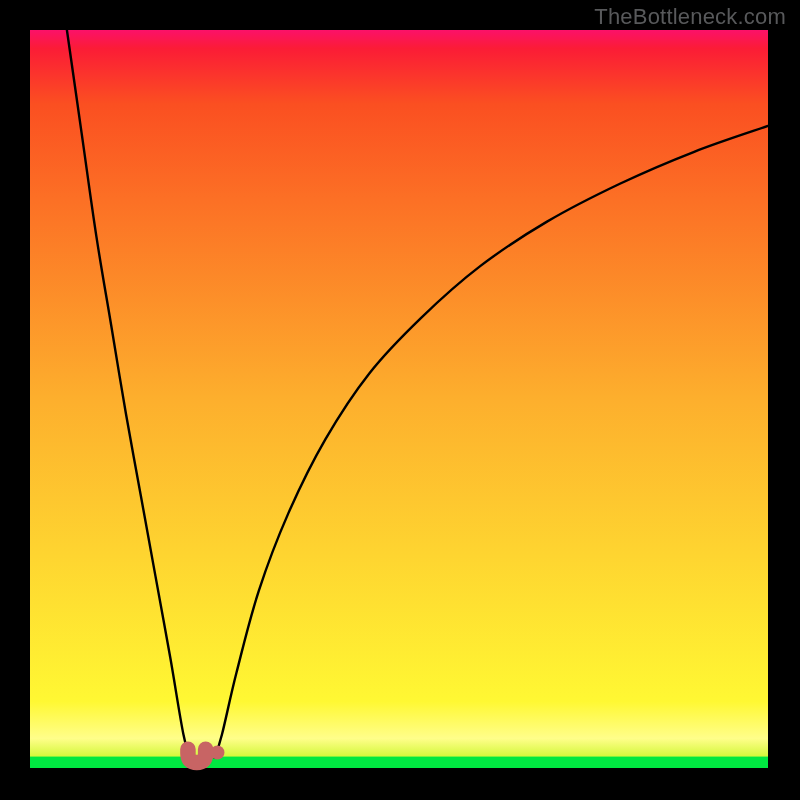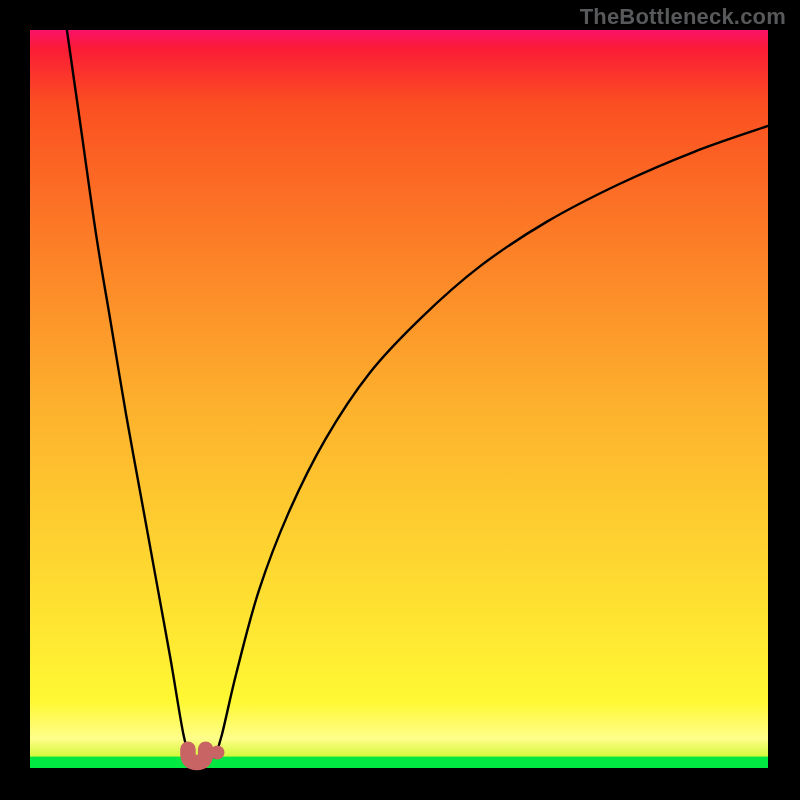--- a/index.html
+++ b/index.html
@@ -17,21 +17,21 @@
     width: 800px;
     height: 800px;
     background: #000;
   }
   .watermark {
     position: absolute;
     top: 4px;
     right: 14px;
     font-family: Arial, Helvetica, sans-serif;
     font-size: 22px;
-    font-weight: 700;
+    font-weight: 400;
     color: #58595b;
     letter-spacing: 0.2px;
   }
   svg {
     position: absolute;
     top: 0;
     left: 0;
   }
 </style>
 </head>

